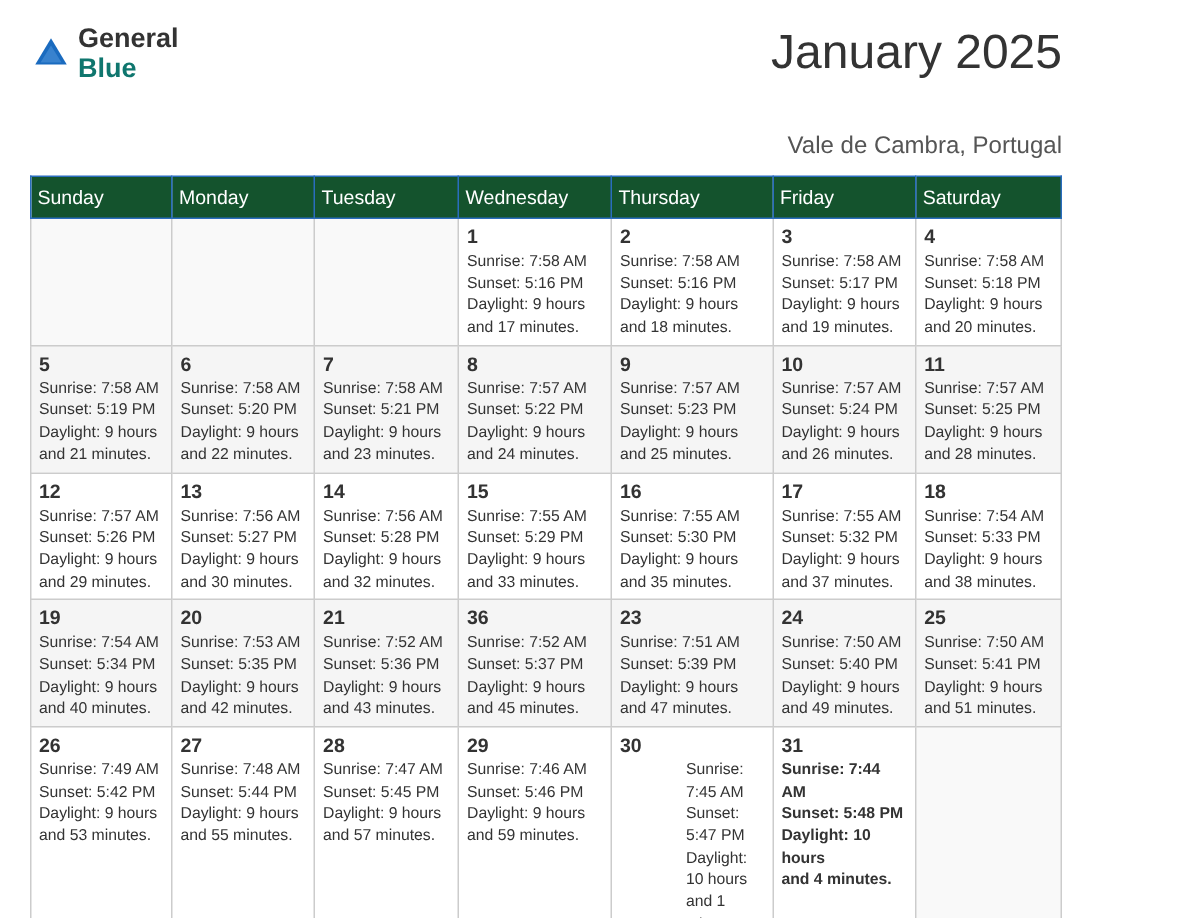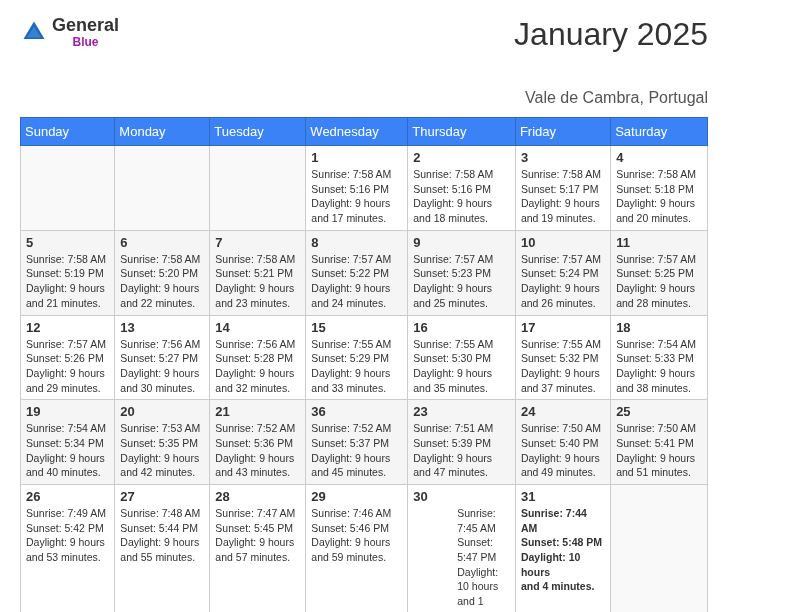--- a/index.html
+++ b/index.html
@@ -27,24 +27,23 @@
       display: flex;
       flex-direction: column;
       line-height: 1.1;
     }
     .logo-general {
       font-size: 18px;
       font-weight: bold;
       color: #333;
     }
     .logo-blue {
-      font-size: 12px;
+      font-size: 18px;
       font-weight: bold;
-      color: #a21caf;
-      text-align: center;
+      color: #0f766e;
     }
     .logo-icon {
       width: 28px;
       height: 28px;
       margin-right: 4px;
     }
     .title-block {
       text-align: right;
     }
     .month-title {
@@ -56,21 +55,21 @@
       font-size: 16px;
       color: #555;
       margin-top: 36px;
     }
     .calendar {
       width: 100%;
       border-collapse: collapse;
       font-size: 11px;
     }
     .calendar th {
-      background-color: #3b82f6;
+      background-color: #14532d;
       color: #fff;
       padding: 6px 4px;
       text-align: left;
       font-size: 13px;
       font-weight: normal;
       border: 1px solid #2a6dbd;
     }
     .calendar td {
       border: 1px solid #ccc;
       vertical-align: top;

